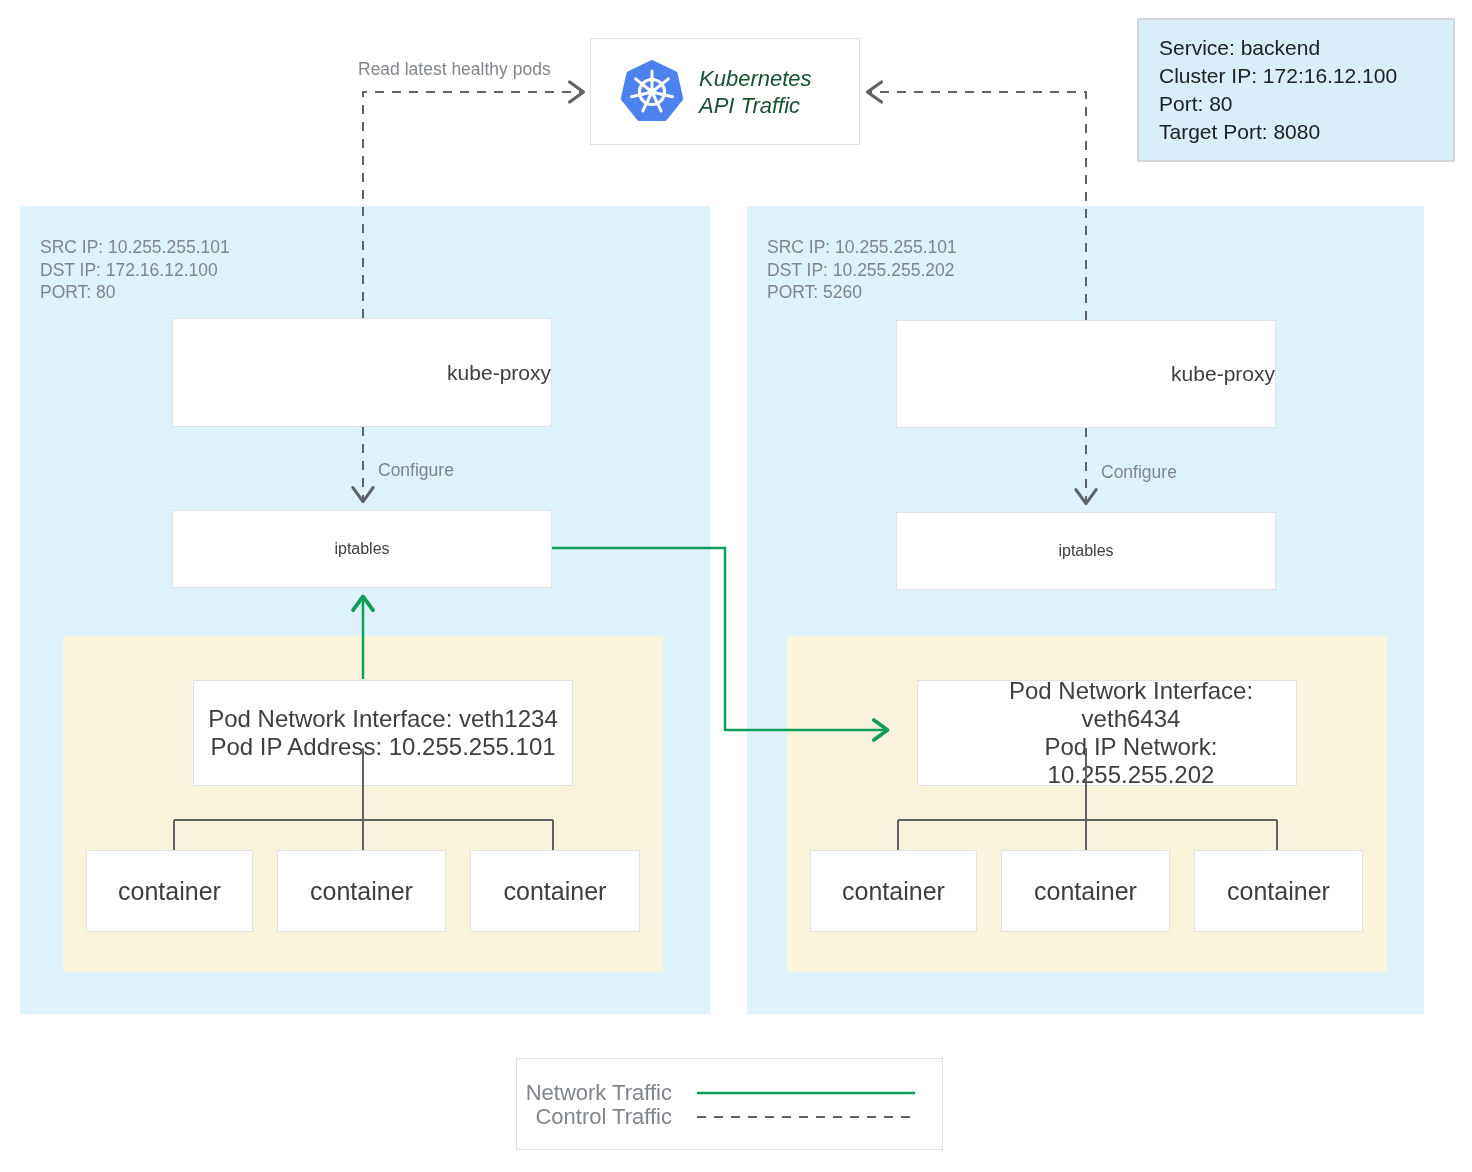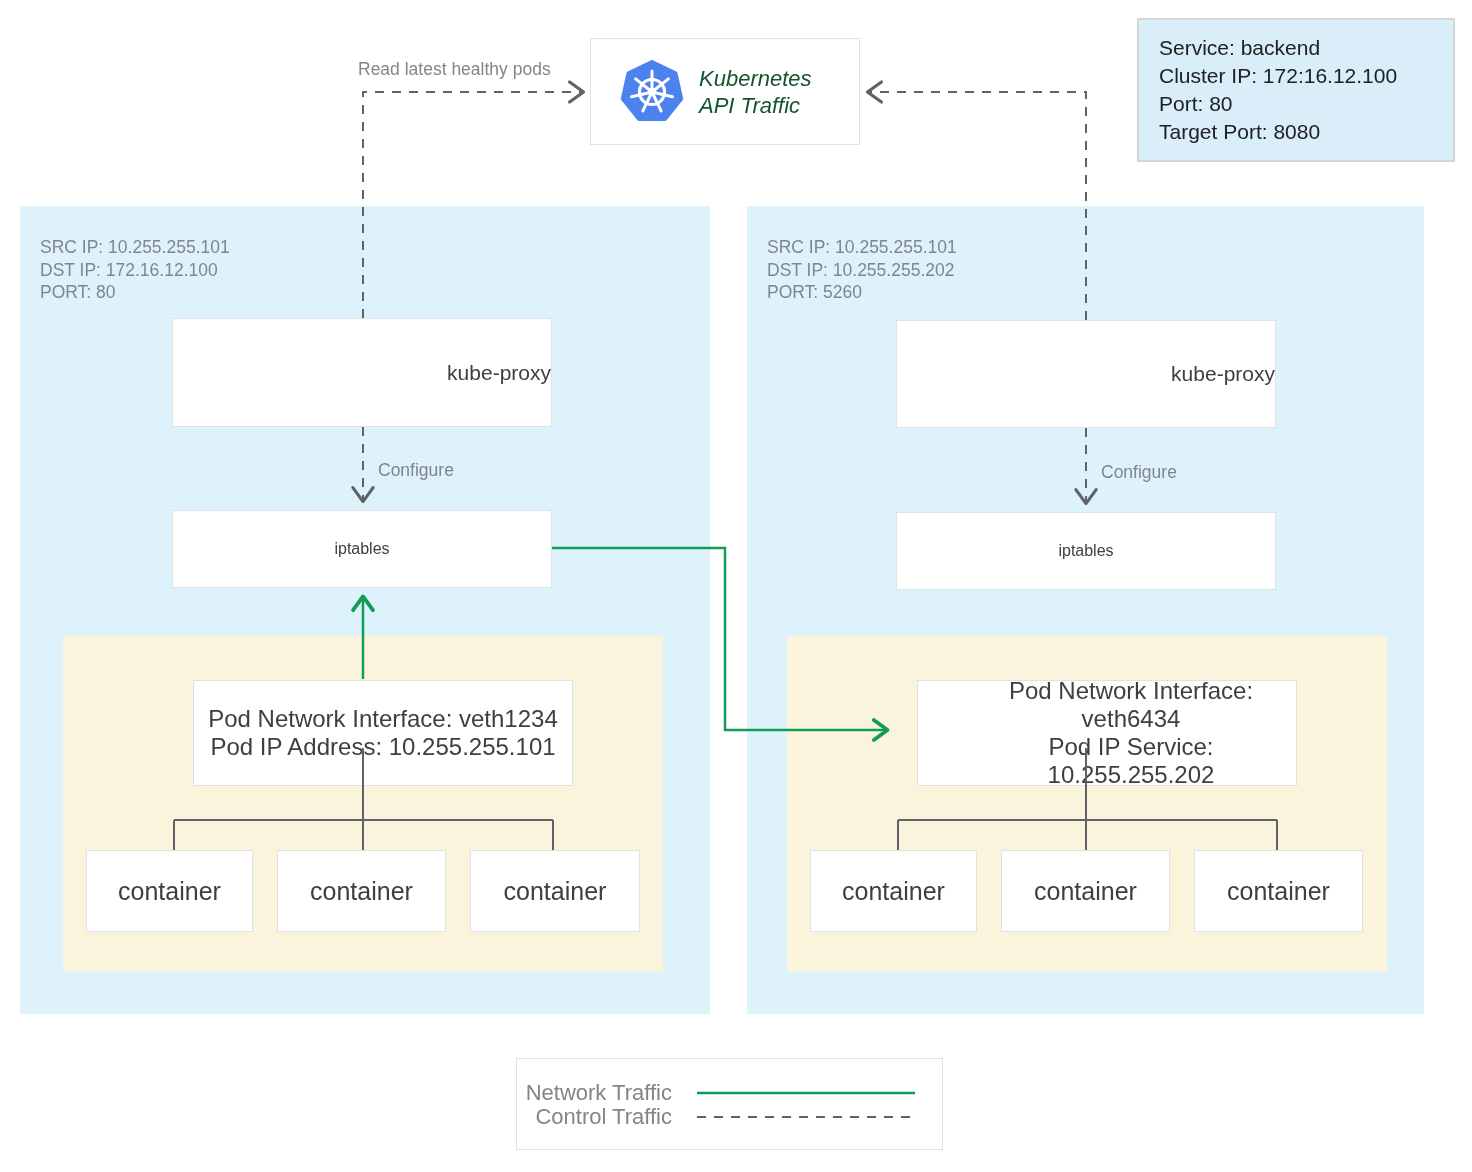--- a/index.html
+++ b/index.html
@@ -121,21 +121,21 @@
     <div>PORT: 5260</div>
   </div>
   <div class="box label-kube z3" style="left:896px;top:320px;width:380px;height:108px;">
     <span>kube-proxy</span>
   </div>
   <div class="box label-ipt z3" style="left:896px;top:512px;width:380px;height:78px;">
     <span>iptables</span>
   </div>
   <div class="box podnic z3" style="left:897px;top:680px;width:380px;height:106px;padding-left:48px;">
     <div>Pod Network Interface: veth6434</div>
-    <div>Pod IP Service: 10.255.255.202</div>
+    <div>Pod IP Network: 10.255.255.202</div>
   </div>
   <div class="box label-container z3" style="left:810px;top:850px;width:167px;height:82px;">
     <span>container</span>
   </div>
   <div class="box label-container z3" style="left:1001px;top:850px;width:169px;height:82px;">
     <span>container</span>
   </div>
   <div class="box label-container z3" style="left:1194px;top:850px;width:169px;height:82px;">
     <span>container</span>
   </div>

